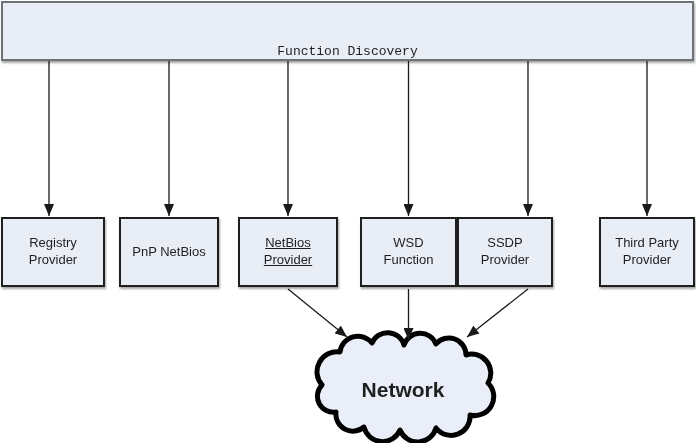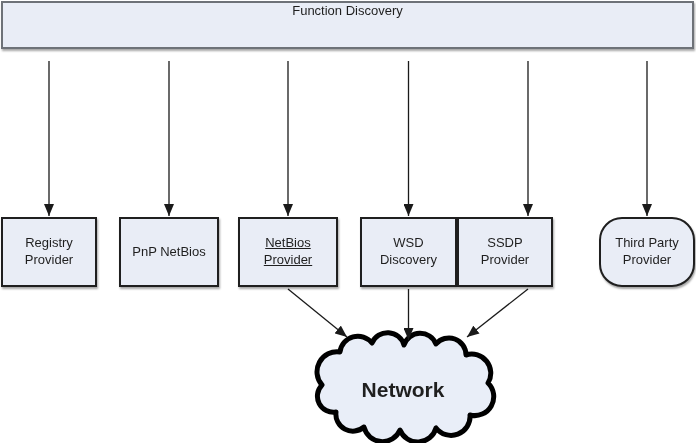--- a/index.html
+++ b/index.html
@@ -21,54 +21,55 @@
     top: 0;
     width: 696px;
     height: 443px;
     pointer-events: none;
   }
   .root-box {
     position: absolute;
     left: 1px;
     top: 1px;
     width: 693px;
-    height: 48px;
+    height: 60px;
     box-sizing: border-box;
     background: var(--box-fill, #e9edf6);
     border: 2px solid var(--root-border, #6e7278);
     box-shadow: 1px 2px 2px rgba(0,0,0,0.35);
     display: flex;
-    align-items: flex-start;
+    align-items: flex-end;
     justify-content: center;
     font-size: 13px;
     color: var(--text, #1f1f1f);
+    font-family: Liberation Mono, monospace;
   }
   .pbox {
     position: absolute;
     top: 217px;
     height: 70px;
     box-sizing: border-box;
     background: var(--box-fill, #e9edf6);
     border: 2px solid var(--box-border, #1f1f1f);
     box-shadow: 1px 2px 2px rgba(0,0,0,0.35);
     display: flex;
     align-items: center;
     justify-content: center;
     text-align: center;
     font-size: 13px;
     line-height: 1.3;
     color: var(--text, #1f1f1f);
   }
   .pbox span { white-space: pre-line; }
-  .p1 { left: 1px;   width: 96px;  }
+  .p1 { left: 1px;   width: 104px;  }
   .p2 { left: 119px; width: 100px; }
   .p3 { left: 238px; width: 100px; text-decoration: underline; }
   .p4 { left: 360px; width: 97px;  }
   .p5 { left: 457px; width: 96px;  }
-  .p6 { left: 599px; width: 96px; border-radius: 23px;  }
+  .p6 { left: 599px; width: 96px;  }
   .edge {
     stroke: var(--connector, #1a1a1a);
     stroke-width: 1.3;
     fill: none;
   }
   .ahead { fill: var(--connector, #1a1a1a); }
   .cloud {
     fill: var(--cloud-fill, #e9eef8);
     stroke: var(--cloud-outline, #000000);
     stroke-width: 5;
@@ -130,21 +131,21 @@
   </div>
   <div class="pbox p2">
     <span>PnP NetBios</span>
   </div>
   <div class="pbox p3">
     <span>NetBios
 Provider</span>
   </div>
   <div class="pbox p4">
     <span>WSD
-Discovery</span>
+Function</span>
   </div>
   <div class="pbox p5">
     <span>SSDP
 Provider</span>
   </div>
   <div class="pbox p6">
     <span>Third Party
 Provider</span>
   </div>
 

